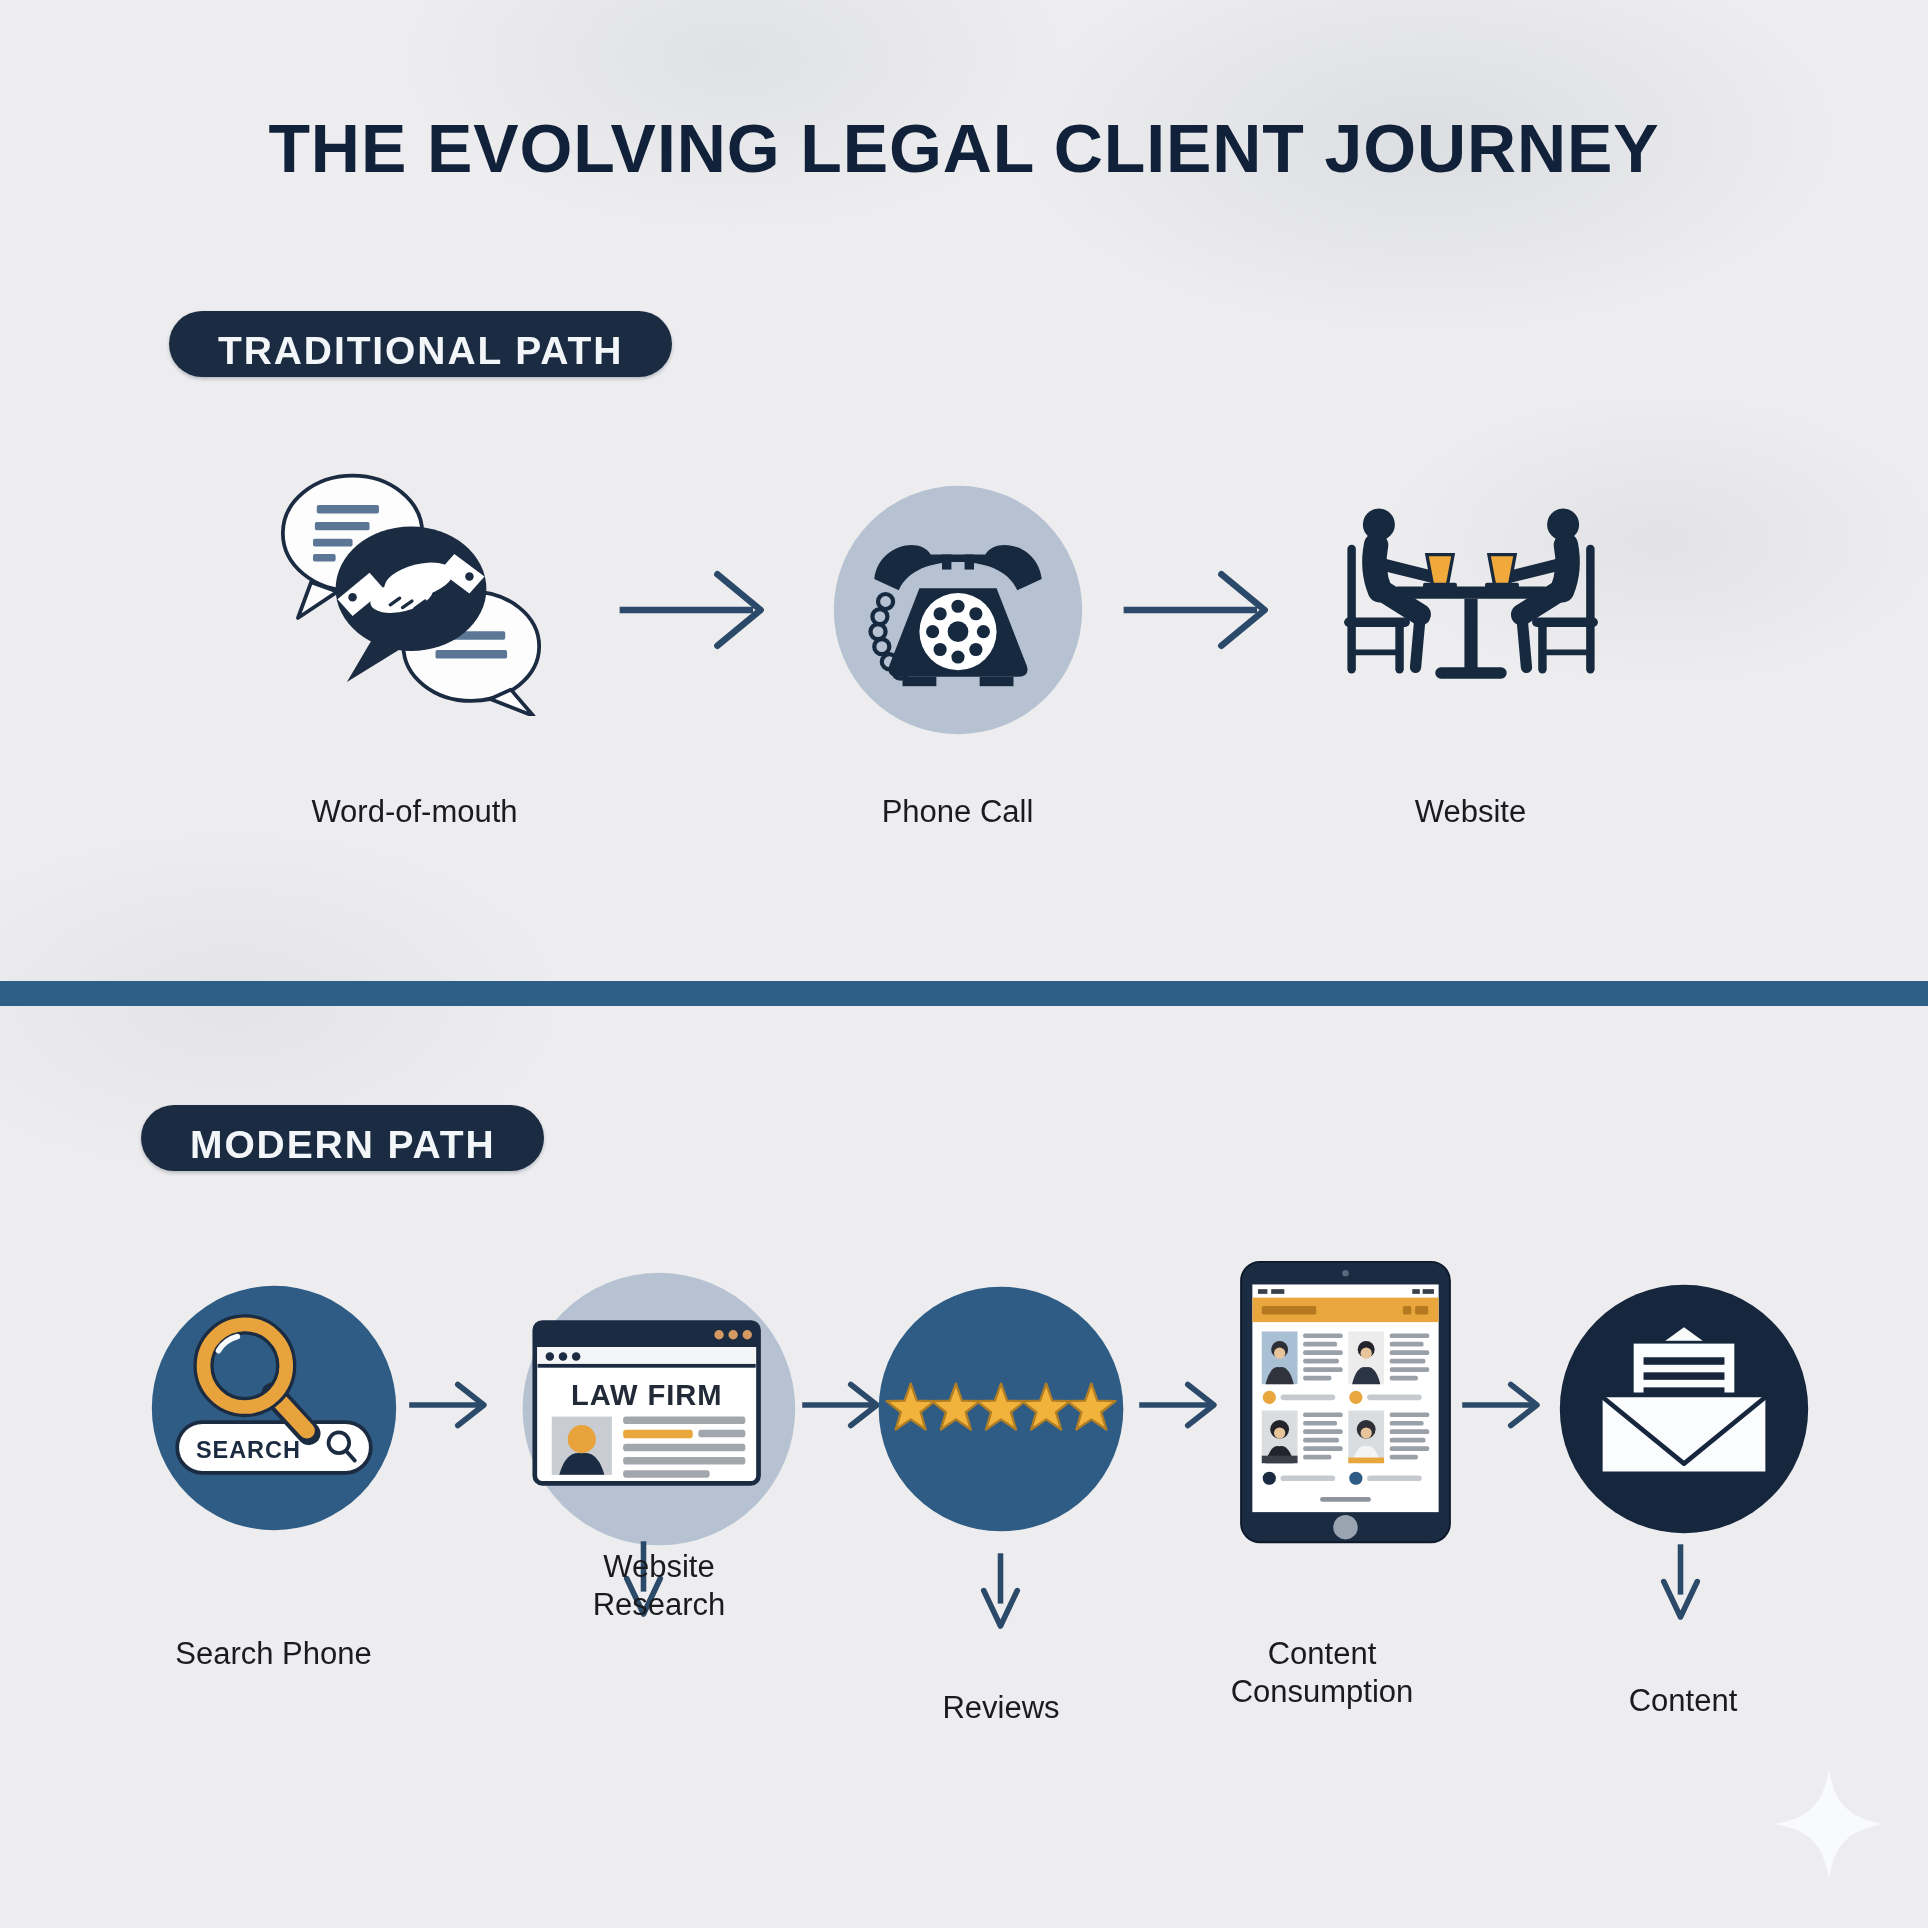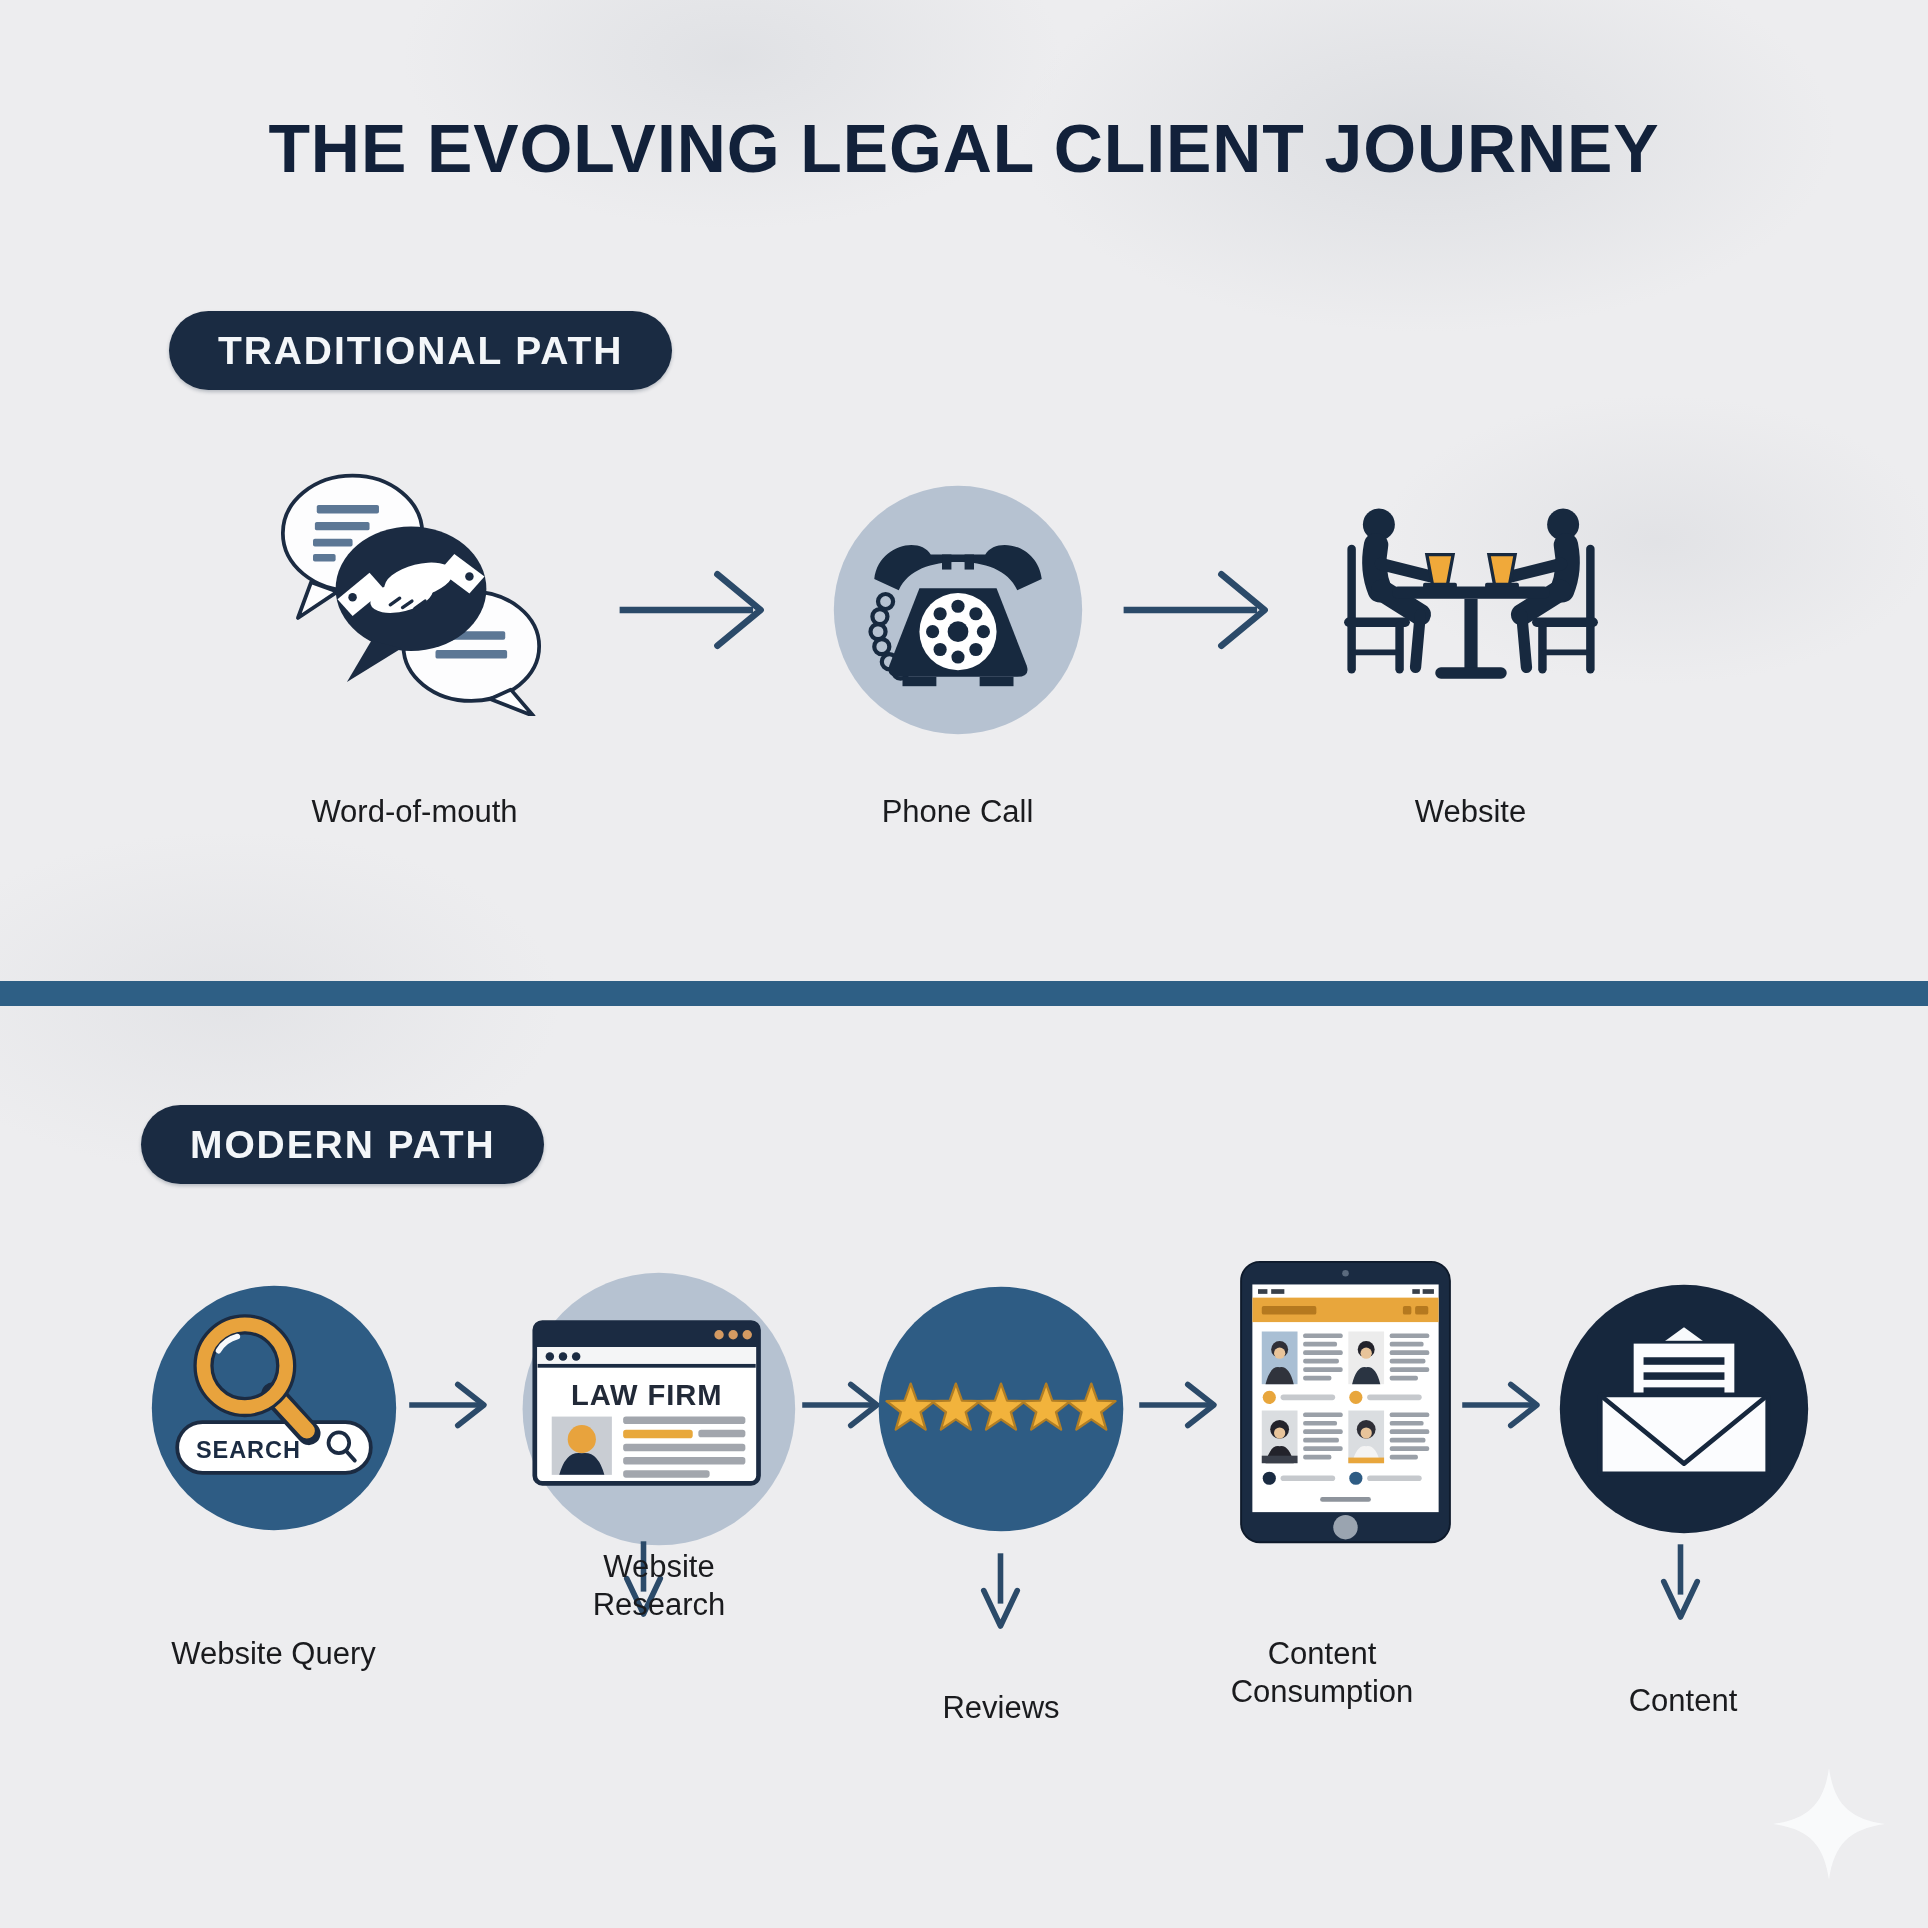--- a/index.html
+++ b/index.html
@@ -8,21 +8,21 @@
     background:
       radial-gradient(584px 282px at 74% 7%, rgba(206,209,214,0.55), transparent 70%),
       radial-gradient(471px 245px at 38% 3%, rgba(208,211,216,0.45), transparent 70%),
       radial-gradient(395px 207px at 86% 28%, rgba(209,211,216,0.40), transparent 70%),
       radial-gradient(471px 245px at 12% 52%, rgba(209,211,216,0.35), transparent 70%),
       #EDEDEF;}
   svg{display:block;position:absolute;}
   .title{position:absolute;left:0;right:0;top:109px;text-align:center;
     font-size:68px;font-weight:bold;color:#12213A;letter-spacing:0.9px;}
   .badge{position:absolute;background:#1A2B42;color:#F3F6F9;font-weight:bold;
-    font-size:39px;letter-spacing:1.9px;height:79px;line-height:79px;
+    font-size:39px;letter-spacing:1.9px;height:66px;line-height:79px;
     border-radius:41px;padding:0 49px;box-shadow:0 1.9px 3.8px rgba(20,35,55,0.25);}
   .step-label{position:absolute;font-size:31px;color:#1A1B1E;text-align:center;line-height:1.22;}
   .divider{position:absolute;left:0;top:981px;width:1928px;height:24.5px;background:#2E5F85;}
 </style>
 </head>
 <body>
 
 <div id="canvas">
 
   <div class="title">THE EVOLVING LEGAL CLIENT JOURNEY</div>
@@ -138,21 +138,21 @@
     <text x="50" y="186" font-size="25" font-weight="bold" fill="#1B2B42" letter-spacing="1" font-family="Liberation Sans, sans-serif">SEARCH</text>
     <circle cx="202" cy="170" r="11" fill="none" stroke="#1B2B42" stroke-width="4"></circle>
     <path d="M210,179 L219,189" stroke="#1B2B42" stroke-width="4" stroke-linecap="round"></path>
     <path d="M132,118 L170,160" stroke="#1B2B42" stroke-width="25" stroke-linecap="round"></path>
     <path d="M134,120 L168,157" stroke="#E8A33D" stroke-width="17" stroke-linecap="round"></path>
     <circle cx="102" cy="88" r="44" fill="none" stroke="#E8A33D" stroke-width="16"></circle>
     <circle cx="102" cy="88" r="53" fill="none" stroke="#1B2B42" stroke-width="3.5"></circle>
     <circle cx="102" cy="88" r="35" fill="none" stroke="#1B2B42" stroke-width="3.5"></circle>
     <path d="M74,72 A33,33 0 0 1 94,57" stroke="#F7F9FB" stroke-width="6" fill="none" stroke-linecap="round"></path>
   </svg>
-  <div class="step-label" style="left:170px;top:1635px;width:207px;">Website Query</div>
+  <div class="step-label" style="left:170px;top:1635px;width:207px;">Search Phone</div>
 
   <svg style="left:405px;top:1377px;" width="85" height="56" viewBox="0 0 90 60">
     <path d="M4,30 H80" stroke="#2B4A69" stroke-width="6" fill="none"></path>
     <path d="M56,8 L84,30 L56,52" stroke="#2B4A69" stroke-width="6" fill="none" stroke-linecap="round" stroke-linejoin="round"></path>
   </svg>
 
   <svg style="left:516px;top:1269px;" width="282" height="282" viewBox="0 0 300 300">
     <circle cx="152" cy="149" r="145" fill="#B6C2D1"></circle>
     <g transform="translate(20,57)">
       <rect x="0" y="0" width="238" height="171" rx="8" fill="#FFFFFF" stroke="#1B2B42" stroke-width="5"></rect>

